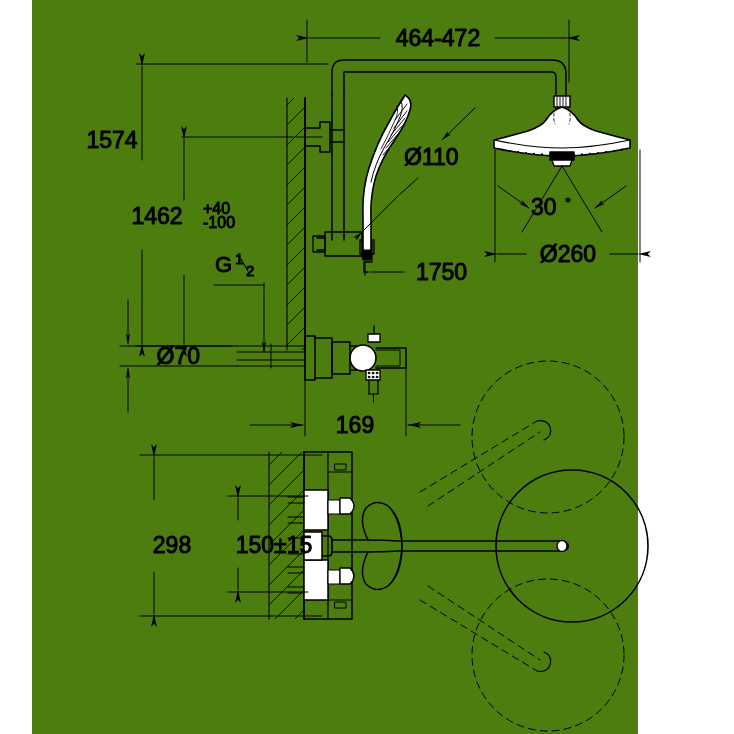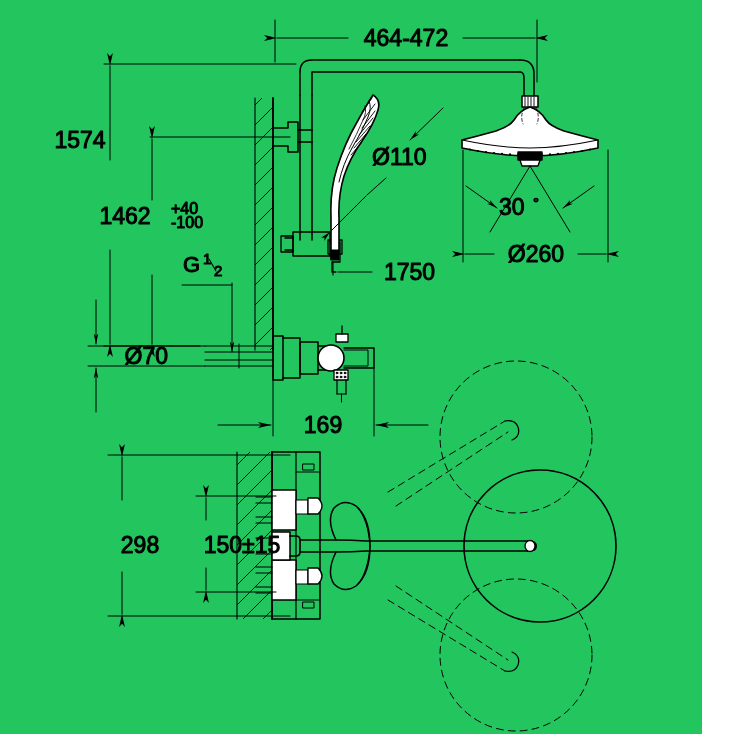--- a/index.html
+++ b/index.html
@@ -1,18 +1,18 @@
 <!DOCTYPE html>
 <html><head>
 <meta charset="utf-8">
 <style>
   html,body{margin:0;padding:0;background:#ffffff;}
   body{width:734px;height:734px;overflow:hidden;
        font-family:"Liberation Sans",sans-serif;}
-  #sheet{position:relative;width:702px;height:734px;background:#22c55e;}
+  #sheet{position:relative;width:606px;height:734px;background:#4d7c0f;margin-left:32px;}
   svg{display:block;}
   text{font-family:"Liberation Sans",sans-serif;fill:#000;}
 </style>
 </head>
 <body>
 
 <div id="sheet">
 <svg width="734" height="734" viewBox="0 0 734 734">
 
   <defs>

